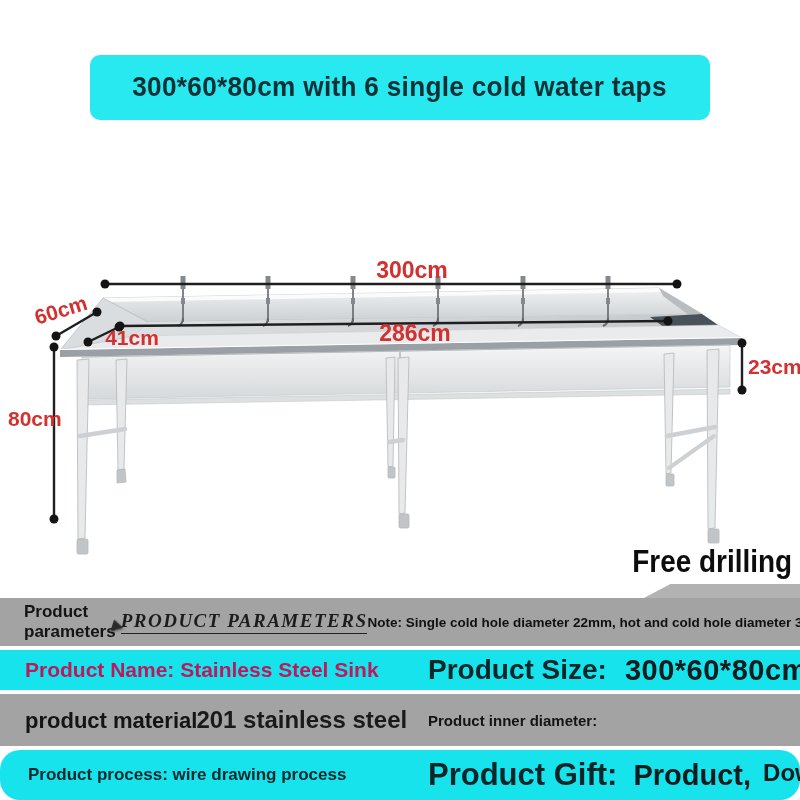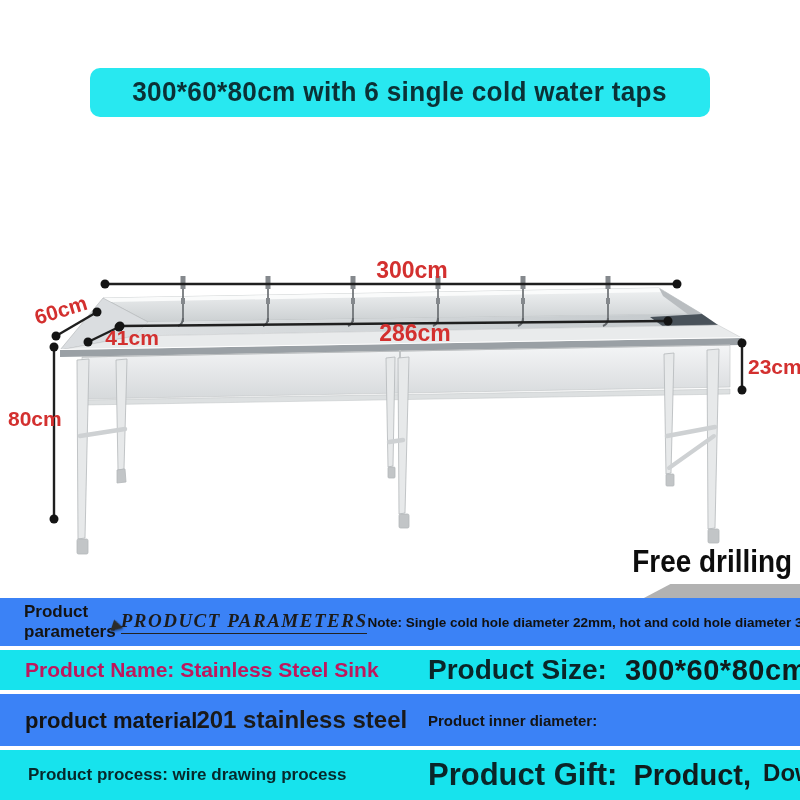--- a/index.html
+++ b/index.html
@@ -2,23 +2,23 @@
 <html><head>
 <meta charset="utf-8">
 <style>
   * { margin: 0; padding: 0; box-sizing: border-box; }
   html, body { width: 800px; height: 800px; background: #ffffff;
     font-family: "Liberation Sans", sans-serif; }
   body { position: relative; overflow: hidden; }
 
   
   .banner {
-    position: absolute; left: 90px; top: 55px; width: 620px; height: 49px;
+    position: absolute; left: 90px; top: 55px; width: 620px; height: 65px;
     background: #28e8f0; border-radius: 10px;
-    display: flex; align-items: center; justify-content: center; margin-top: 13px;
+    display: flex; align-items: center; justify-content: center;
   }
   .banner-text {
     font-size: 27px; font-weight: bold; color: #0b3136; letter-spacing: .3px;
     transform: scaleX(.97); white-space: nowrap;
   }
 
   
   .sink-svg { position: absolute; left: 0; top: 230px; width: 800px; height: 340px; }
   .dim-label { font: bold 23px "Liberation Sans", sans-serif; fill: #d3302f; }
   .dim-label-sm { font: bold 21px "Liberation Sans", sans-serif; fill: #d3302f; }
@@ -30,42 +30,42 @@
     transform: scaleX(.9); transform-origin: right center; white-space: nowrap;
   }
   .ribbon {
     position: absolute; left: 642px; top: 584px; width: 158px; height: 15px;
     background: #b2b2b2;
     clip-path: polygon(0 100%, 18% 0, 100% 0, 100% 100%);
   }
 
   
   .t-row { position: absolute; left: 0; width: 800px; display: flex; align-items: center; }
-  .row-gray { background: #3b82f6; }
+  .row-gray { background: #a3a3a3; }
   .row-cyan { background: #17e3ed; }
 
   .hdr { top: 598px; height: 48px; }
   .hdr-left { margin-left: 24px; display: flex; align-items: center; }
   .hdr-title { font-size: 17px; font-weight: bold; color: #141414; }
   .cursor-arrow {
     width: 0; height: 0; margin-left: -4px; margin-top: 10px;
     border-left: 11px solid #2b2b2b; border-top: 5px solid transparent;
     border-bottom: 7px solid transparent; transform: rotate(18deg);
     filter: drop-shadow(1px 1px 1px rgba(0,0,0,.45));
   }
   .hdr-serif {
     margin-left: -2px; font-family: "Liberation Serif", serif; font-style: italic;
     font-size: 19px; font-weight: bold; letter-spacing: 1.5px; color: #1c1c1c;
     border-bottom: 1.5px solid #222; padding-bottom: 1px; white-space: nowrap;
   }
   .hdr-note { margin-left: auto; margin-right: 8px; font-size: 13.5px; font-weight: bold; color: #111; white-space: nowrap; }
 
   .r2 { top: 650px; height: 40px; }
   .r3 { top: 694px; height: 52px; }
-  .r4 { top: 750px; height: 50px; }
+  .r4 { top: 750px; height: 50px; border-radius: 20px; }
 
   .left-cell { margin-left: 25px; display: flex; align-items: baseline; white-space: nowrap; }
   .right-cell { position: absolute; left: 428px; display: flex; align-items: center; white-space: nowrap; }
 
   .name-text { font-size: 21px; font-weight: bold; color: #be185d; }
   .size-label { font-size: 28px; font-weight: bold; color: #0a2629; }
   .size-value { font-size: 29px; font-weight: bold; color: #101c1d; margin-left: 18px; letter-spacing: .5px; }
 
   .mat-label { font-size: 22px; font-weight: bold; color: #141414; }
   .mat-value { font-size: 24px; font-weight: 700; color: #1a1a1a; margin-left: -1px; }

